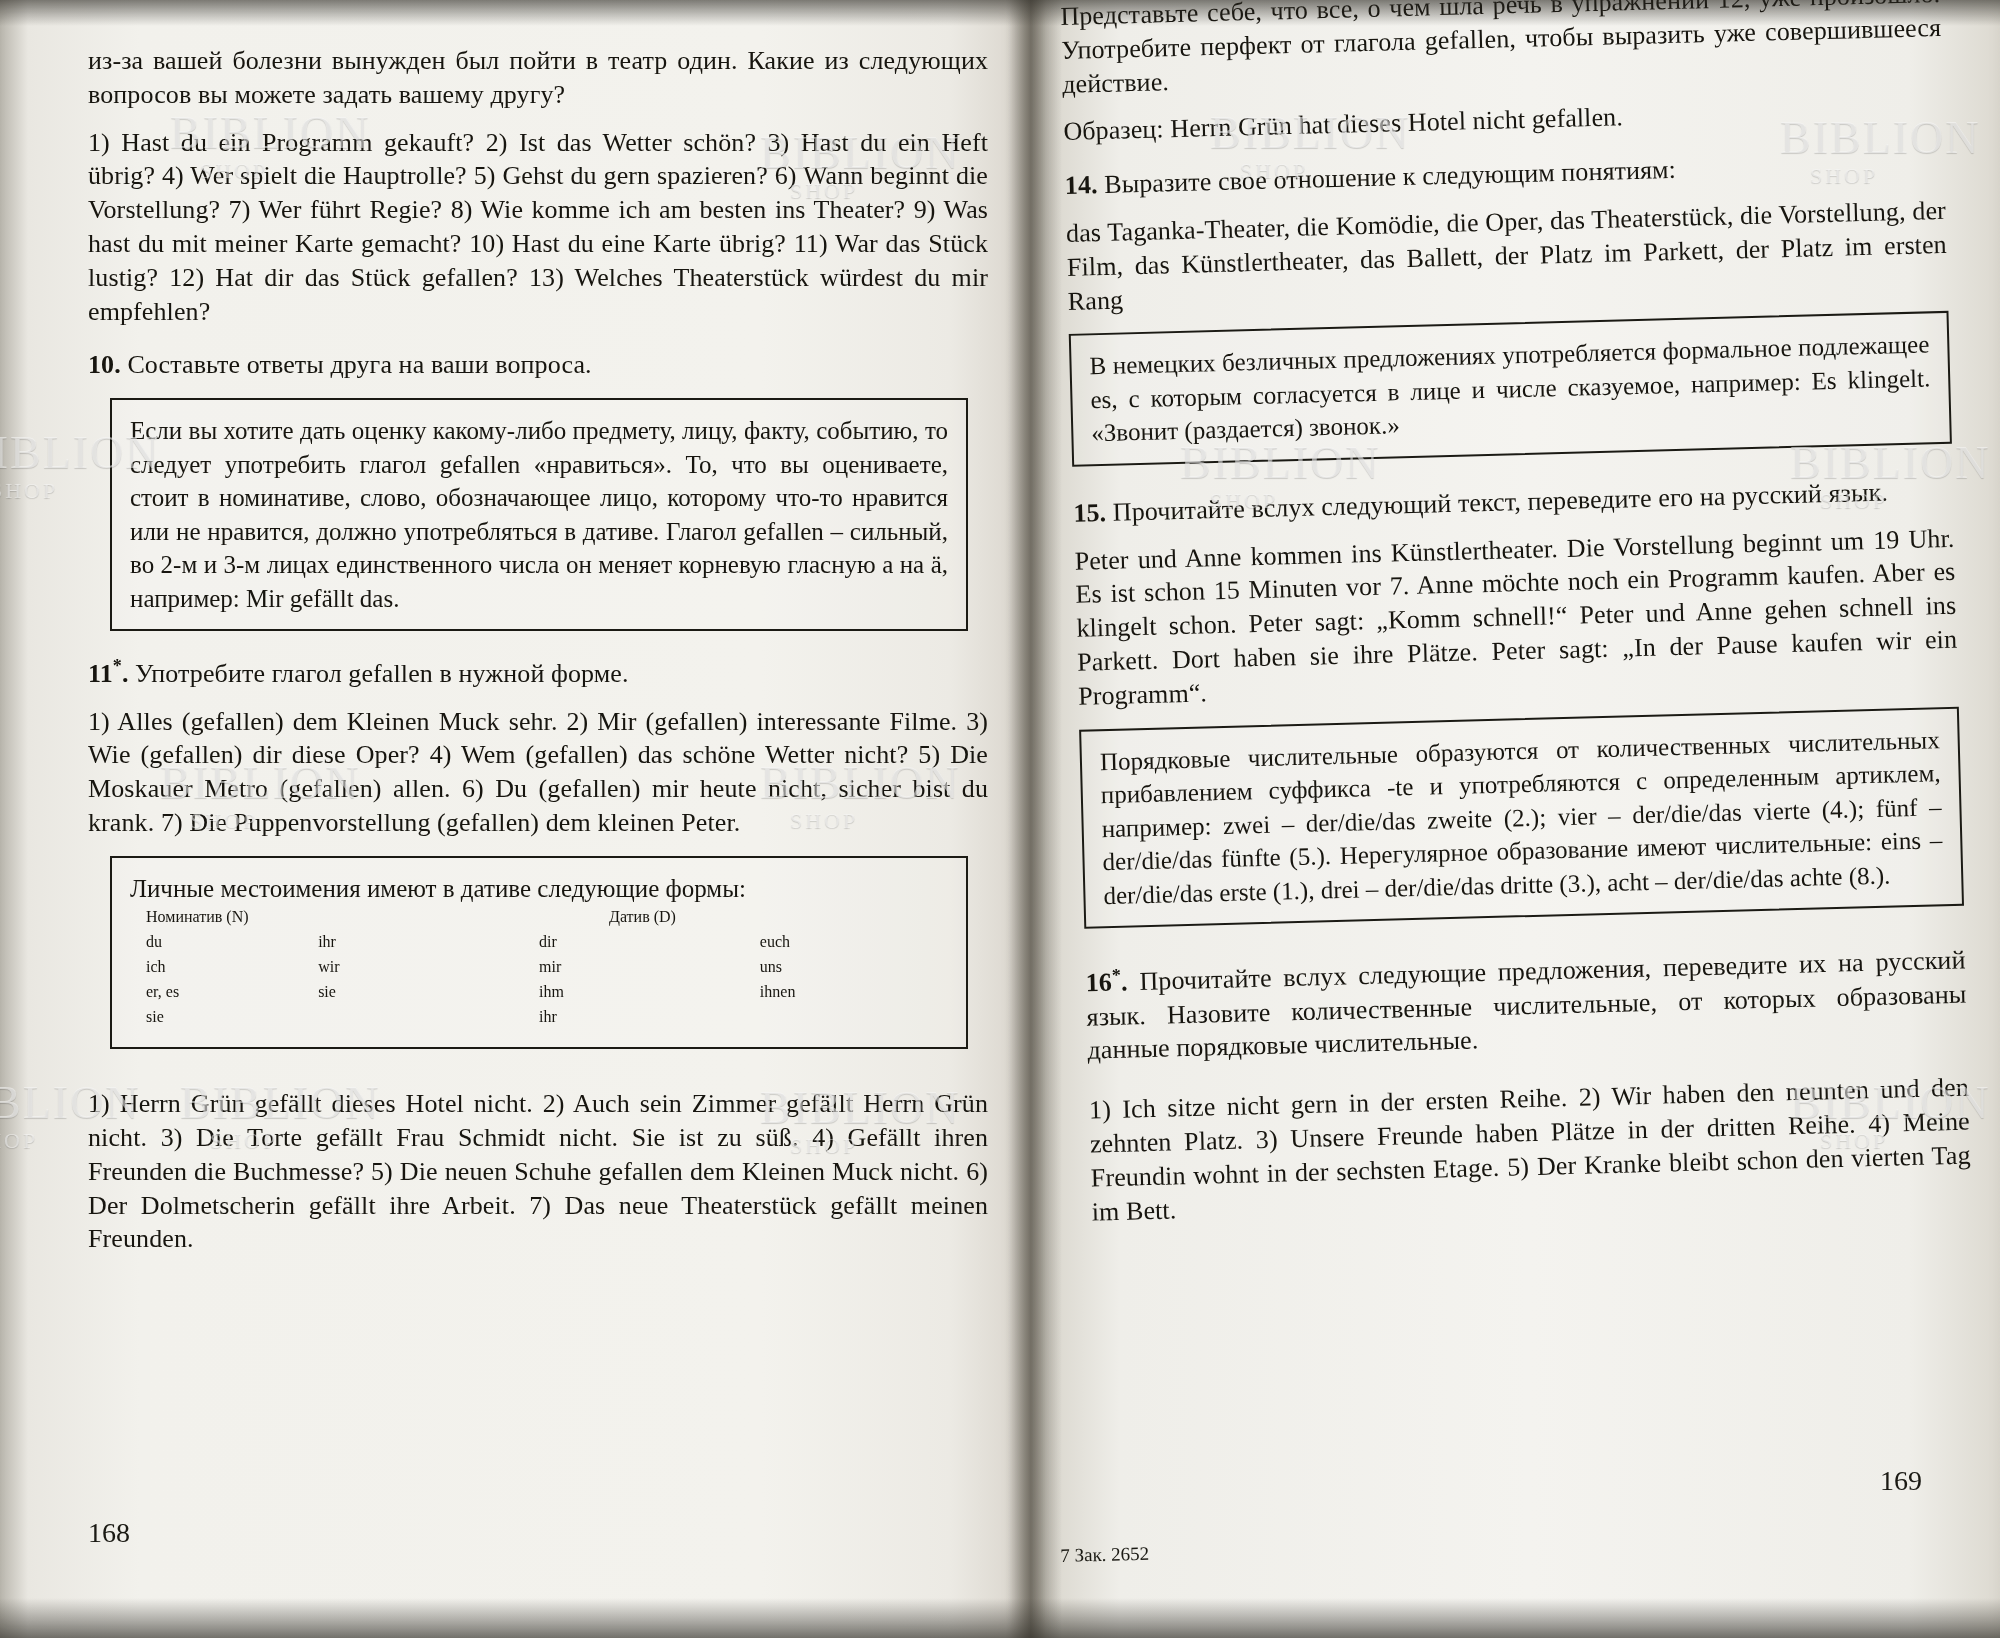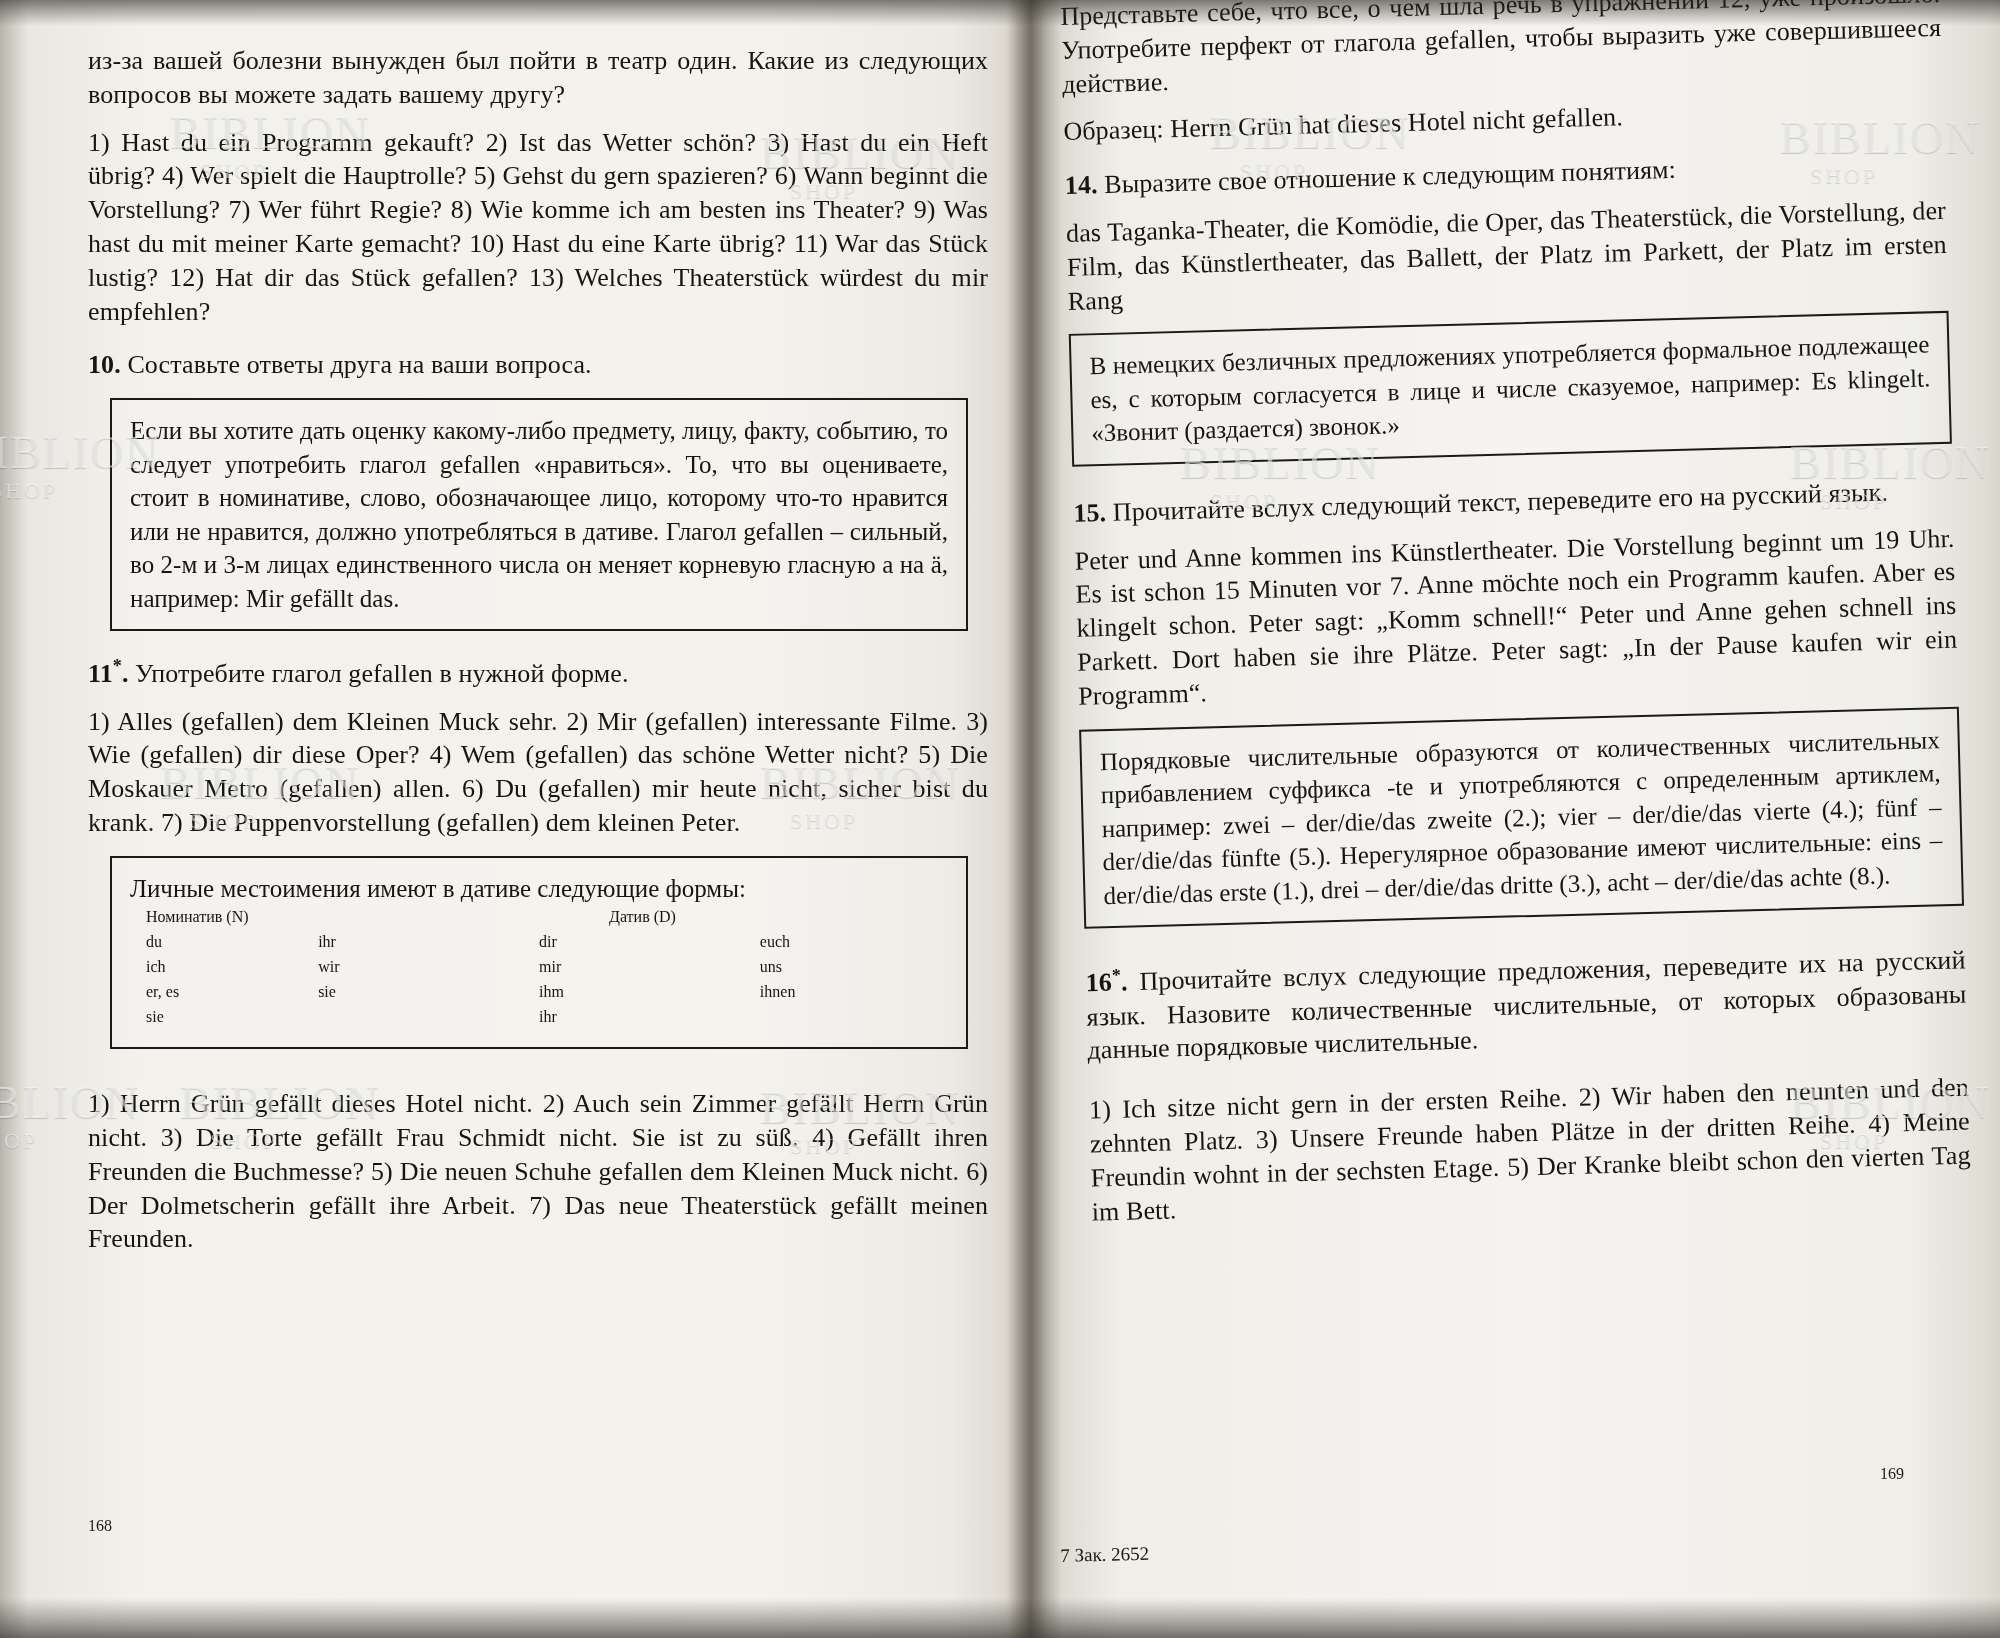--- a/index.html
+++ b/index.html
@@ -121,21 +121,21 @@
   table.pron td.c2 { width: 27%; }
   table.pron td.c3 { width: 27%; }
   table.pron td.c4 { width: 23%; }
   .pron-head td { padding-bottom: 6px; }
   .pron-head .h1 { padding-left: 48px; }
   .pron-head .h3 { padding-left: 70px; margin-top: 8px; }
 
   
   .folio {
     position: absolute;
-    font-size: 16px;
+    font-size: 28px;
     color: #1b1a14;
   }
   .folio-left { left: 88px; top: 1517px; }
   .folio-right { left: 1880px; top: 1465px; }
   .signature {
     position: absolute;
     left: 1060px;
     top: 1545px;
     font-size: 19px;
     color: #1b1a14;

